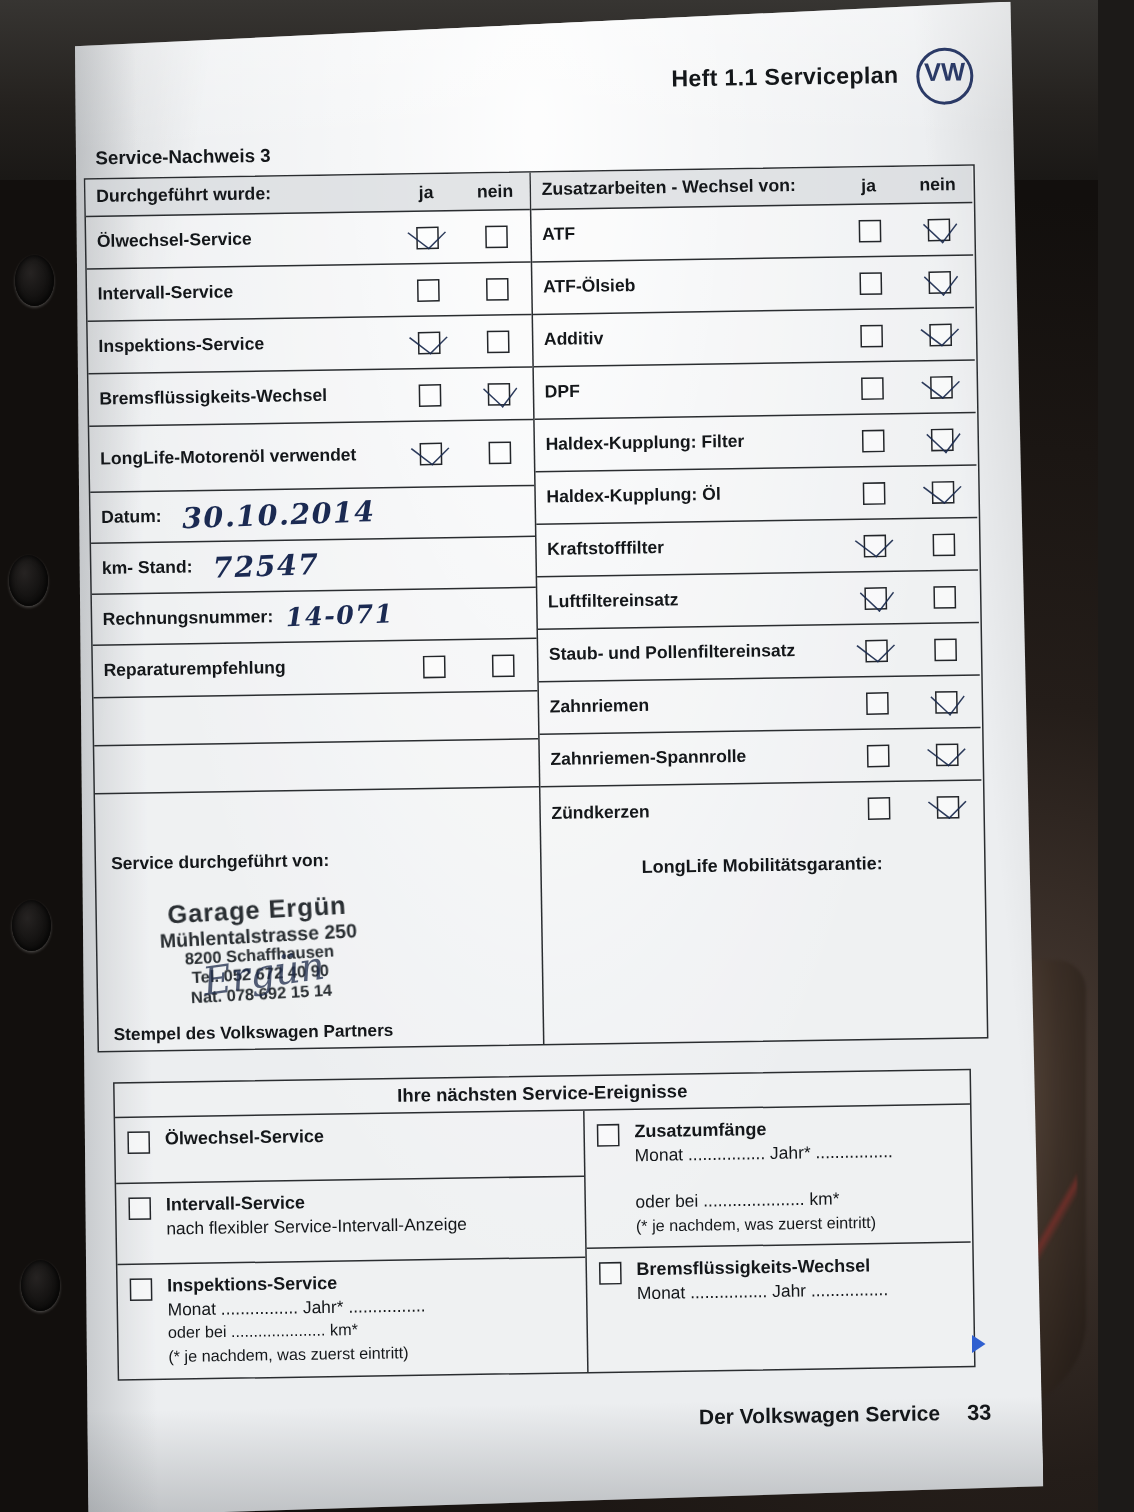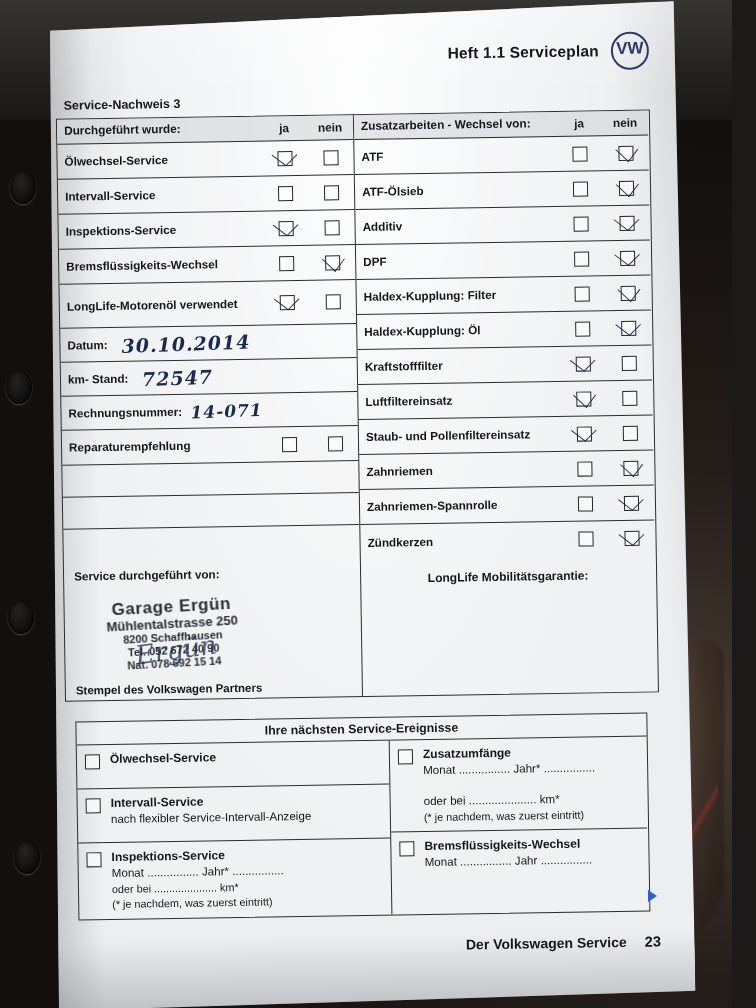--- a/index.html
+++ b/index.html
@@ -605,20 +605,20 @@
                 <b>Bremsflüssigkeits-Wechsel</b><br>
                 <span>Monat ................ Jahr ................</span>
               </span>
             </div>
           </div>
         </div>
       </div>
 
       <div class="footer">
         <div class="fl">Der Volkswagen Service</div>
-        <div class="pg">23</div>
+        <div class="pg">33</div>
       </div>
 
     </div>
   </div>
 
   <div class="cursor"></div>
 </div>
 
 </body></html>

